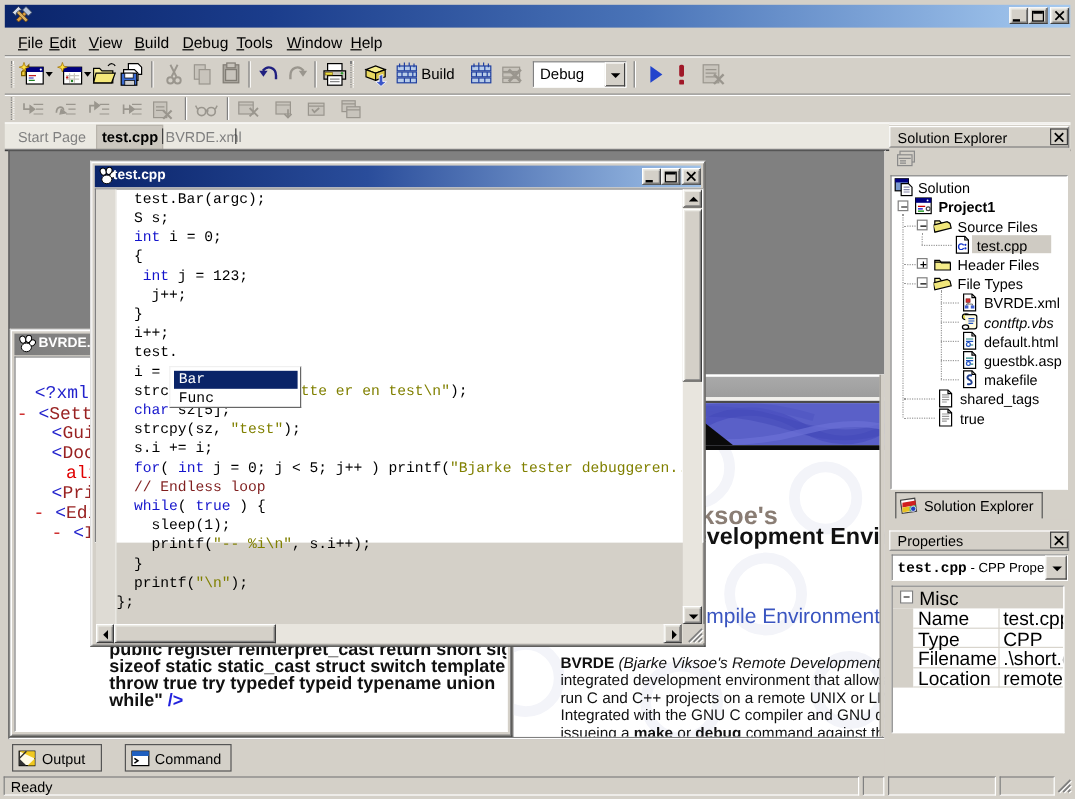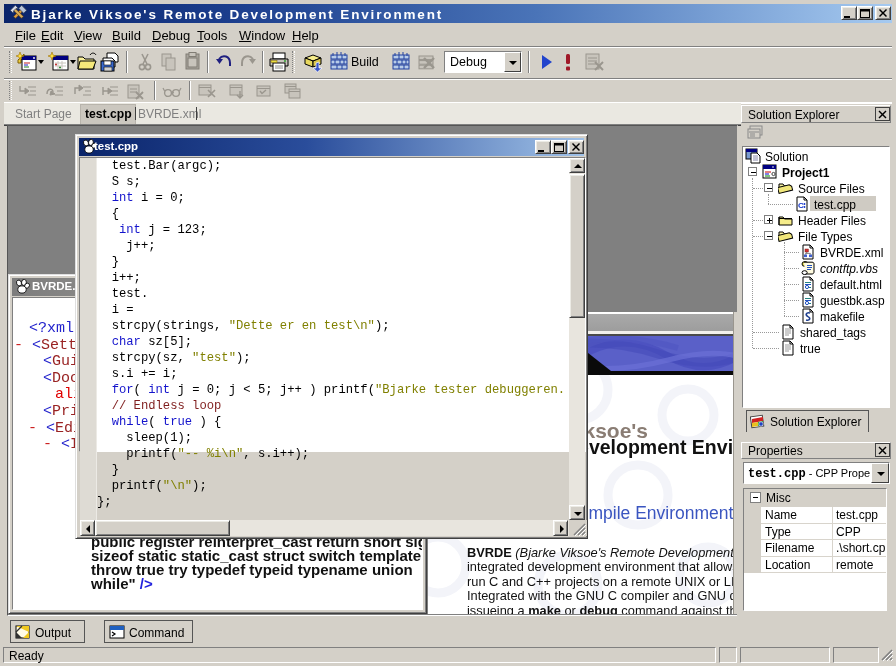--- a/index.html
+++ b/index.html
@@ -71,21 +71,20 @@
   <rect x="1" y="1" width="15" height="15" fill="none"></rect>
   <g transform="rotate(45 8.5 8.5)">
         <rect x="7.2" y="1" width="2.6" height="13" fill="#e0a040" stroke="#6a4210" stroke-width="0.7"></rect>
         <rect x="5" y="0.5" width="7" height="4.2" fill="#b8c4d8" stroke="#30405c" stroke-width="0.7"></rect>
       </g>
   <g transform="rotate(-45 8.5 8.5)">
         <rect x="7.2" y="2" width="2.6" height="12" fill="#d8b060" stroke="#6a4210" stroke-width="0.7"></rect>
         <path d="M5 0.5 L12 0.5 L12 4.5 L10 3.2 L7 3.2 L5 4.5 Z" fill="#d8dce8" stroke="#30405c" stroke-width="0.7"></path>
       </g>
 </svg>
-    <span class="abs" id="titletext">Bjarke Viksoe's Remote Development Environment</span>
   <span class="abs capbtn" style="left:837px;">
       <svg width="14" height="12" style="position:absolute;left:0;top:0;">
         <rect x="2" y="9" width="6" height="2" fill="#000"></rect>
       </svg>
     </span>
   <span class="abs capbtn" style="left:853px;">
       <svg width="14" height="12" style="position:absolute;left:0;top:0;">
         <rect x="2.5" y="2.5" width="9" height="8" fill="none" stroke="#000" stroke-width="1"></rect>
         <line x1="3" y1="3.5" x2="11" y2="3.5" stroke="#000" stroke-width="2"></line>
       </svg>
@@ -532,20 +531,24 @@
                 <line x1="16" y1="12" x2="13" y2="15"></line>
               </g>
               <g stroke="#fff" stroke-width="1">
                 <line x1="17" y1="5" x2="6" y2="16"></line>
                 <line x1="17" y1="9" x2="10" y2="16"></line>
                 <line x1="17" y1="13" x2="14" y2="16"></line>
               </g>
             </svg>
       </div>
 
+      <div class="abs" id="popup" style="left:61px;top:147px;width:110px;height:35px;background:#fff;border:1px solid;border-color:#f0f0f0 #666 #666 #f0f0f0;">
+        <div class="abs mono" style="left:3px;top:3px;width:103px;height:15px;background:#0a2468;color:#fff;font-size:12.2px;line-height:15px;padding-left:4px;">Bar</div>
+        <div class="abs mono" style="left:3px;top:18px;width:103px;height:15px;color:#000;font-size:12.2px;line-height:16px;padding-left:4px;">Func</div>
+      </div>
     </div>
   </div>
 
 </div>
   </div>
 
 <div class="abs" id="rightcol"></div>
 
 <div class="abs" style="left:741px;top:103px;width:151px;height:330px;background:#d4d0c8;border-top:1px solid #fff;">
   <div class="abs" style="left:0px;top:1px;width:150px;height:18px;border:1px solid;border-color:#fff #808080 #808080 #fff;"></div>
@@ -756,21 +759,21 @@
         </g>
       </svg></span>
 
   <div class="abs sunken" style="left:2px;top:22px;width:147px;height:22px;">
     <span class="abs" style="left:4px;top:4px;font-size:11px;white-space:nowrap;"><b class="mono" style="font-size:12px;">test.cpp</b> - CPP Proper...</span>
     <span class="abs" style="left:127px;top:0px;width:18px;height:20px;background:#d4d0c8;border:1px solid;border-color:#fff #404040 #404040 #fff;">
       <span class="arr" style="left:5px;top:8px;border-left:4px solid transparent;border-right:4px solid transparent;border-top:4px solid #000;"></span>
     </span>
   </div>
 
-  <div class="abs sunken" style="left:2px;top:48px;width:144px;height:123px;overflow:hidden;font-size:12px;">
+  <div class="abs sunken" style="left:2px;top:48px;width:144px;height:123px;overflow:hidden;font-size:16px;">
     <div class="abs" style="left:0;top:0;width:142px;height:18px;background:#d4d0c8;">
       <span class="abs" style="left:6px;top:3px;width:11px;height:11px;background:#fff;border:1px solid #808080;">
         <svg width="9" height="9" style="position:absolute;left:0;top:0;">
             <line x1="2" y1="4.5" x2="7" y2="4.5" stroke="#000"></line>
           </svg>
       </span>
       <span class="abs" style="left:22px;top:2px;">Misc</span>
     </div>
     <div class="abs" style="left:0;top:18px;width:17px;height:66px;background:#d4d0c8;"></div>
     <div class="abs" style="left:17px;top:18px;width:125px;height:67px;">

